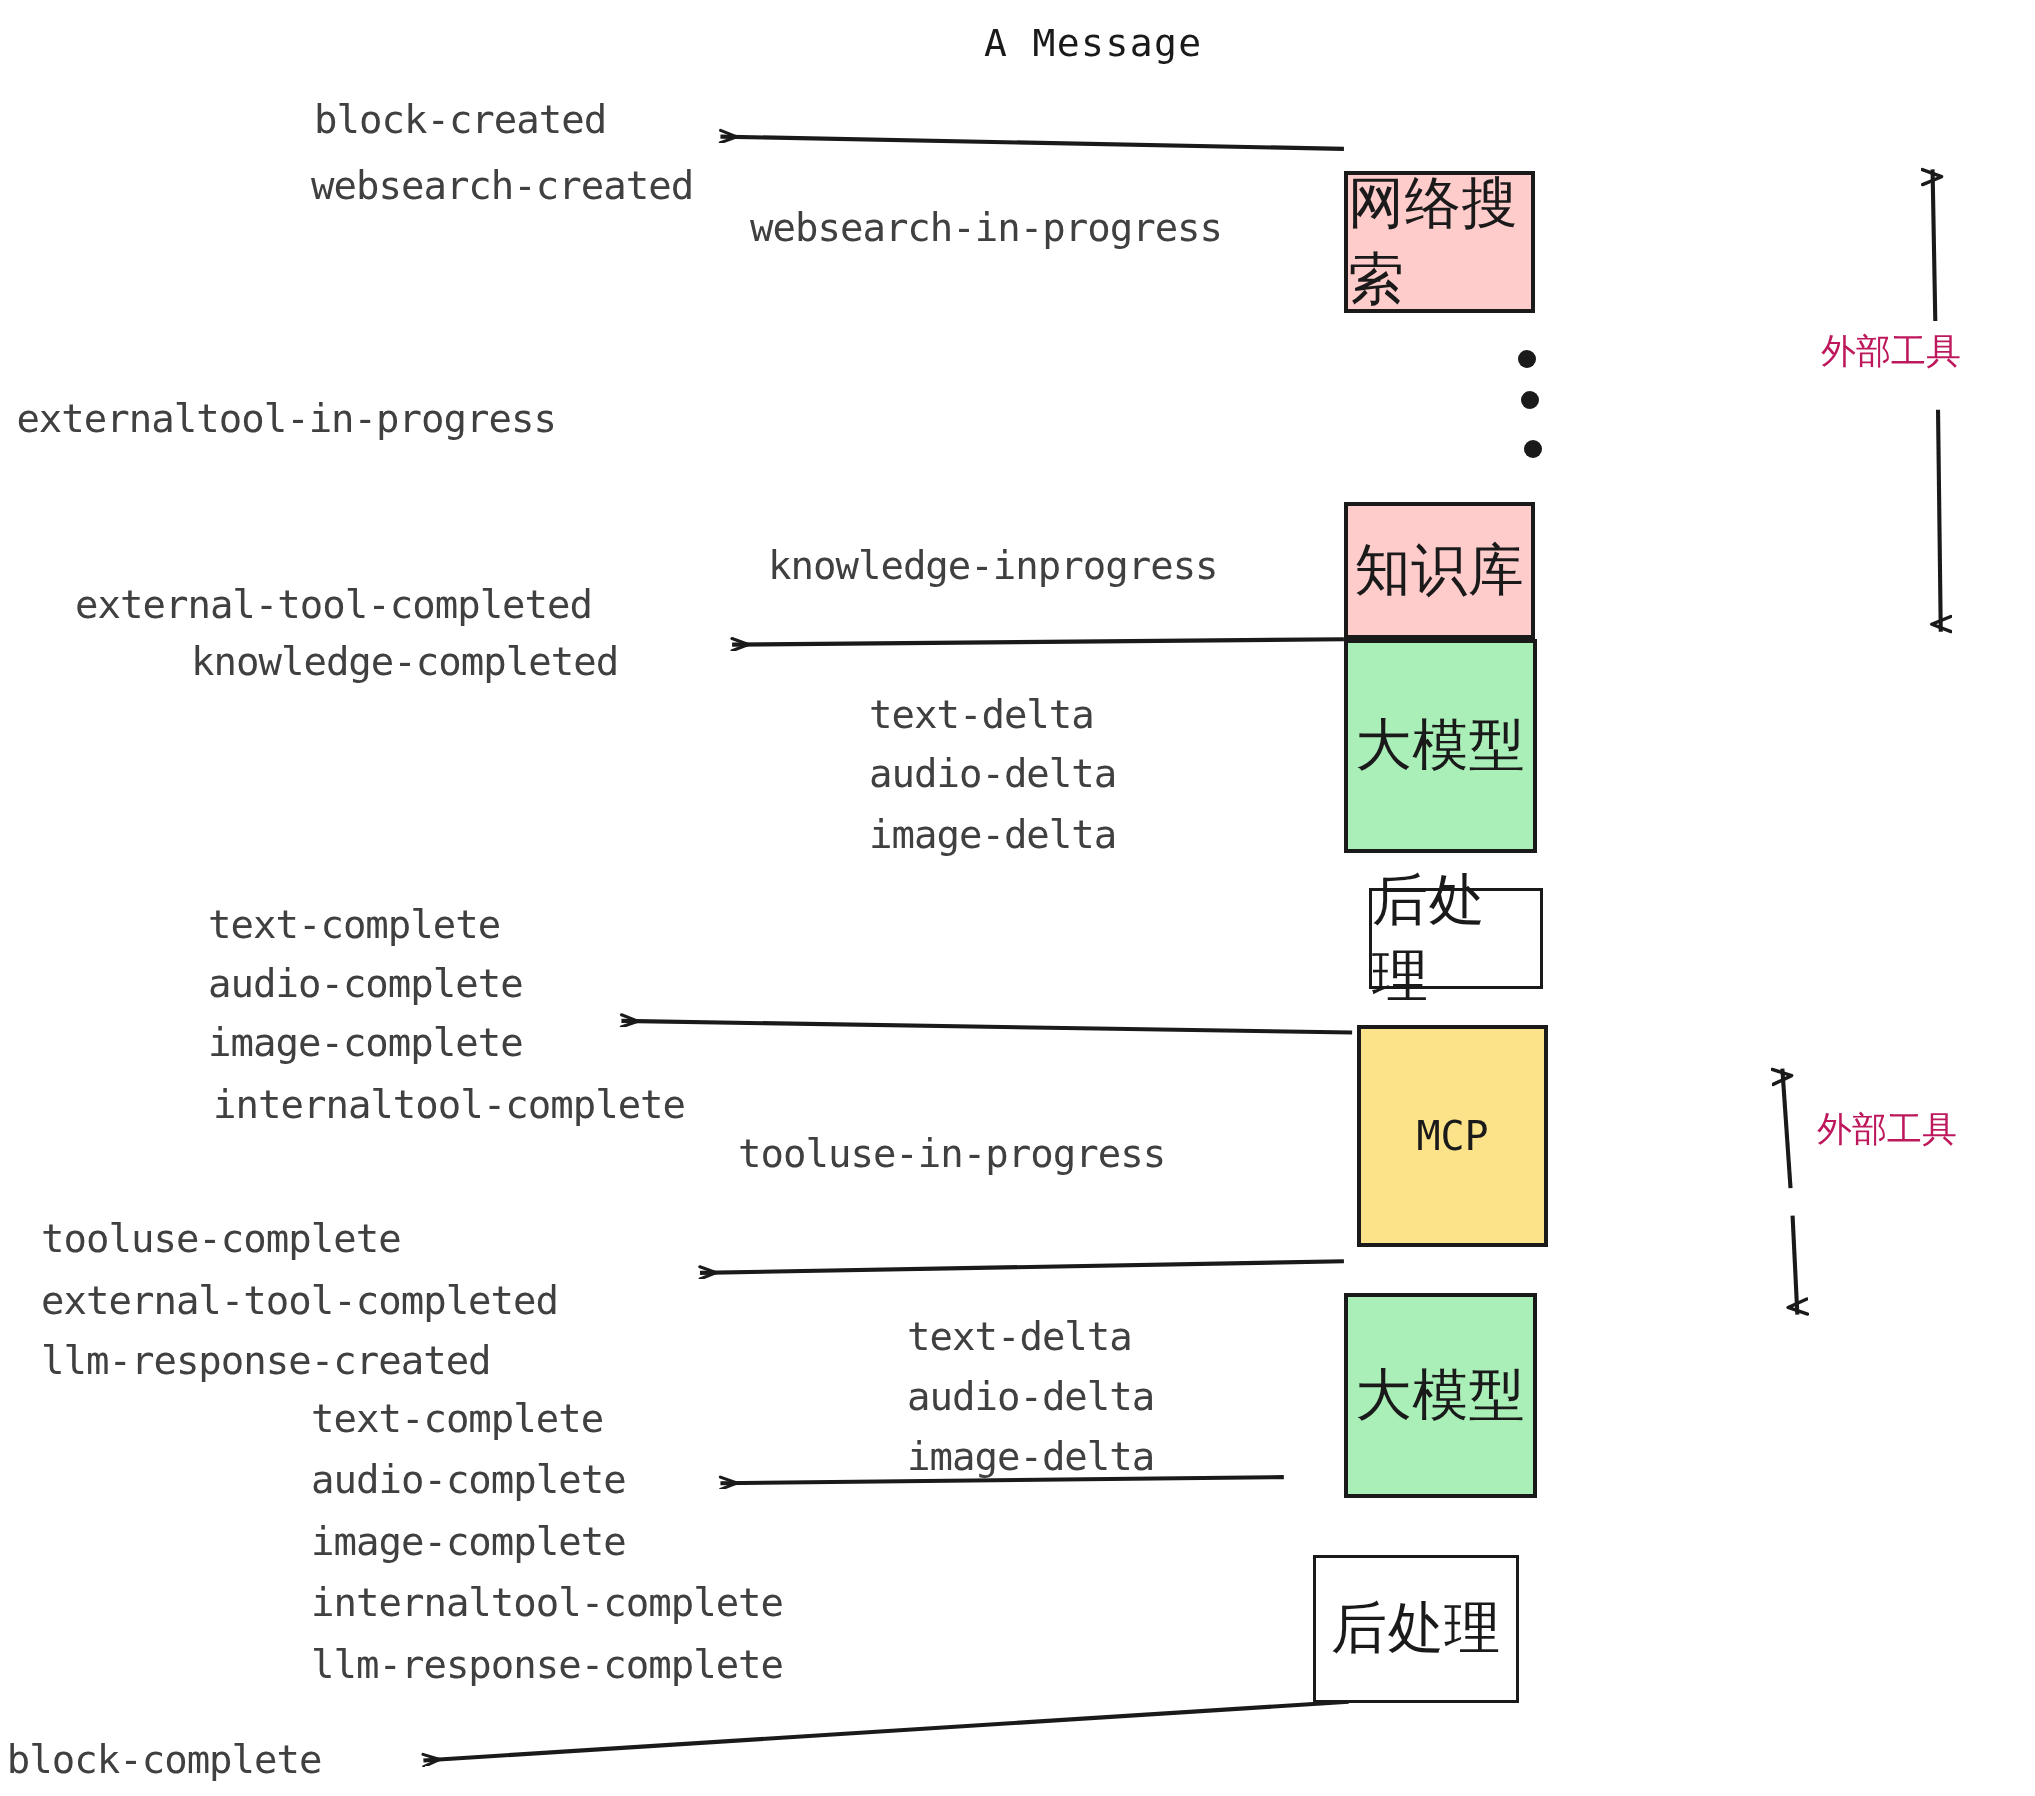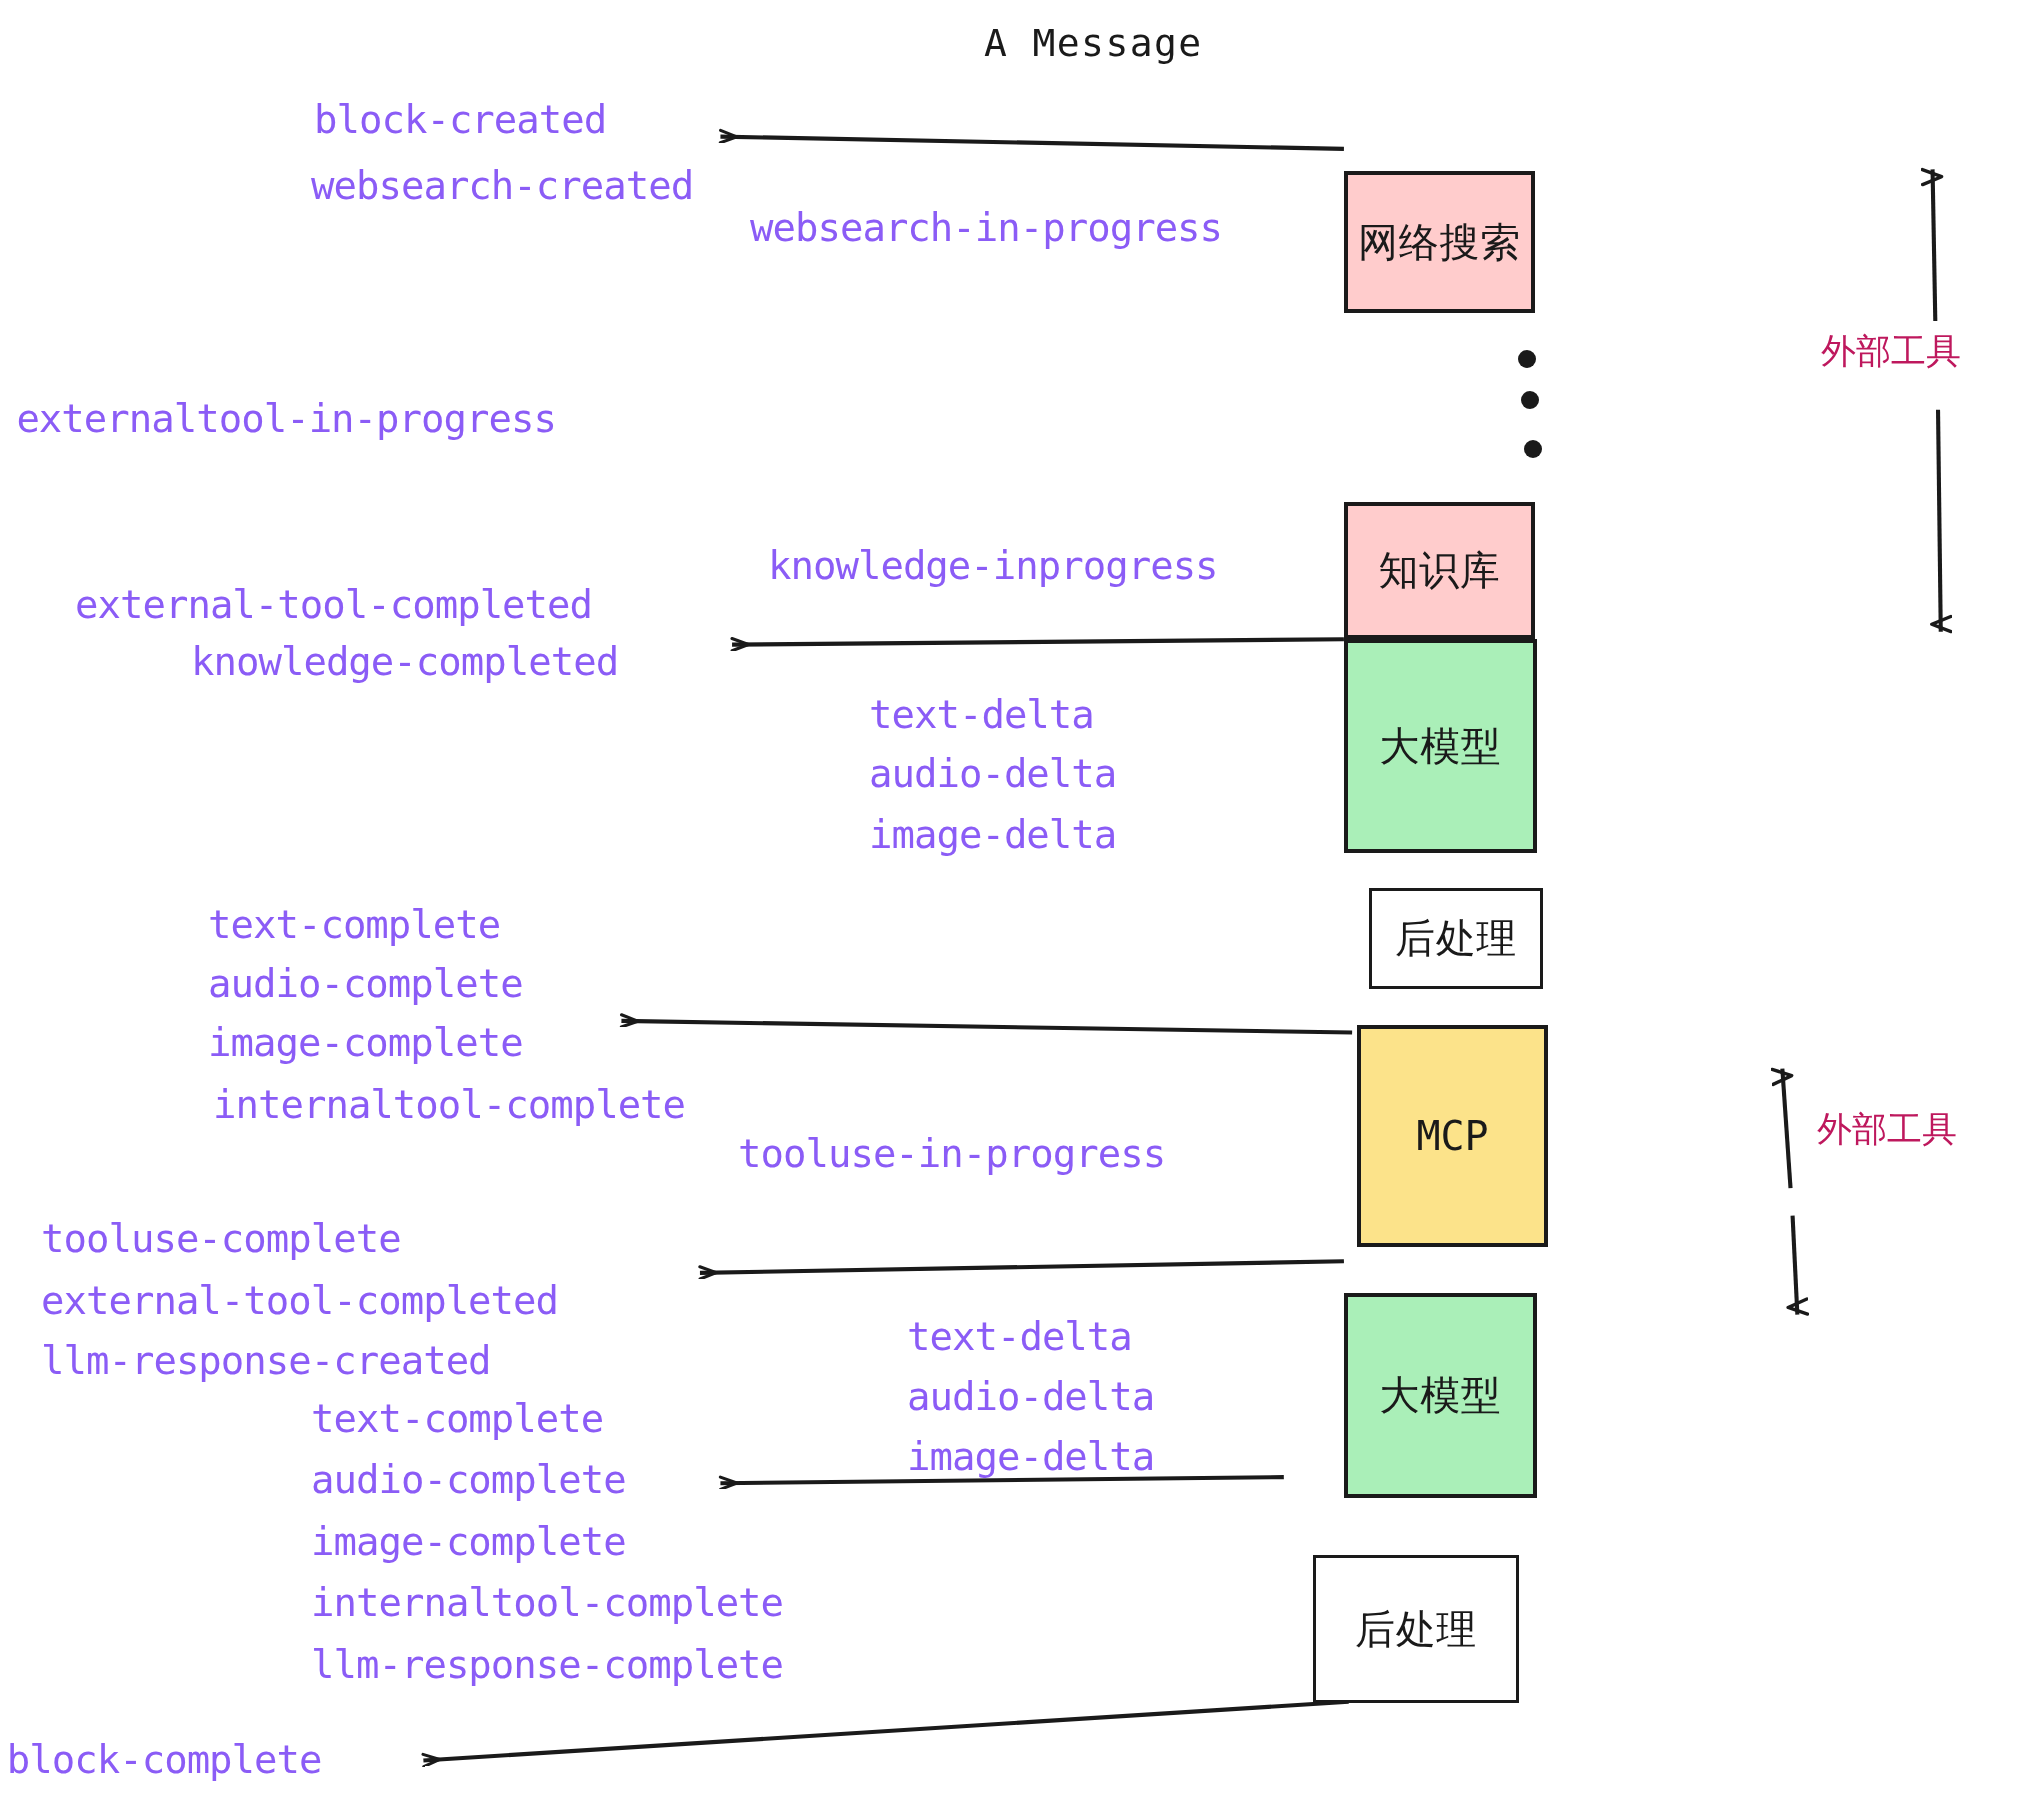--- a/index.html
+++ b/index.html
@@ -10,21 +10,21 @@
     position: relative;
     width: 2035px;
     height: 1796px;
     background: #ffffff;
     font-family: "DejaVu Sans Mono", monospace;
     overflow: hidden;
   }
   .lbl {
     position: absolute;
     white-space: pre;
-    color: #8b5cf6;
+    color: #404040;
     font-family: "DejaVu Sans Mono", monospace;
     font-size: 39px;
     line-height: 1.0;
     letter-spacing: -1px;
     font-weight: 400;
   }
   .title {
     position: absolute;
     white-space: pre;
     color: #1a1a1a;
@@ -35,21 +35,21 @@
   .box {
     position: absolute;
     box-sizing: border-box;
     border: 4.1px solid #1a1a1a;
     display: flex;
     align-items: center;
     justify-content: center;
   }
   .box span {
     font-family: "DejaVu Sans", sans-serif;
-    font-size: 40px;
+    font-size: 56px;
     color: #1a1a1a;
     letter-spacing: 0.7px;
   }
   .box.mcp span {
     font-family: "DejaVu Sans Mono", monospace;
     font-size: 40px;
     letter-spacing: 0px;
   }
   .dot {
     position: absolute;

